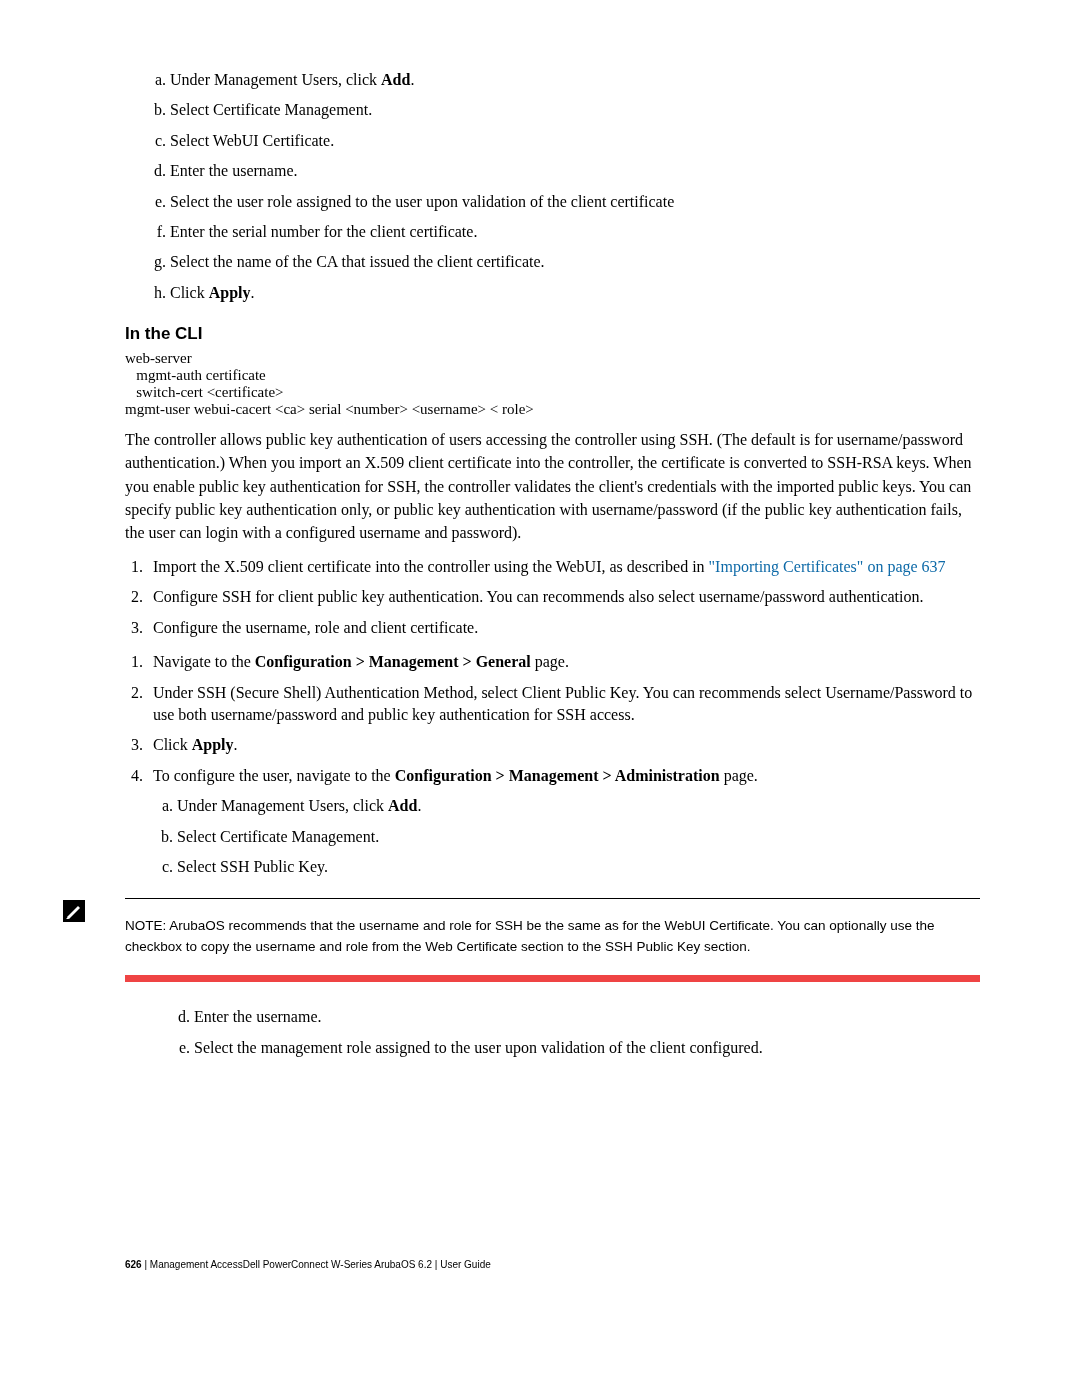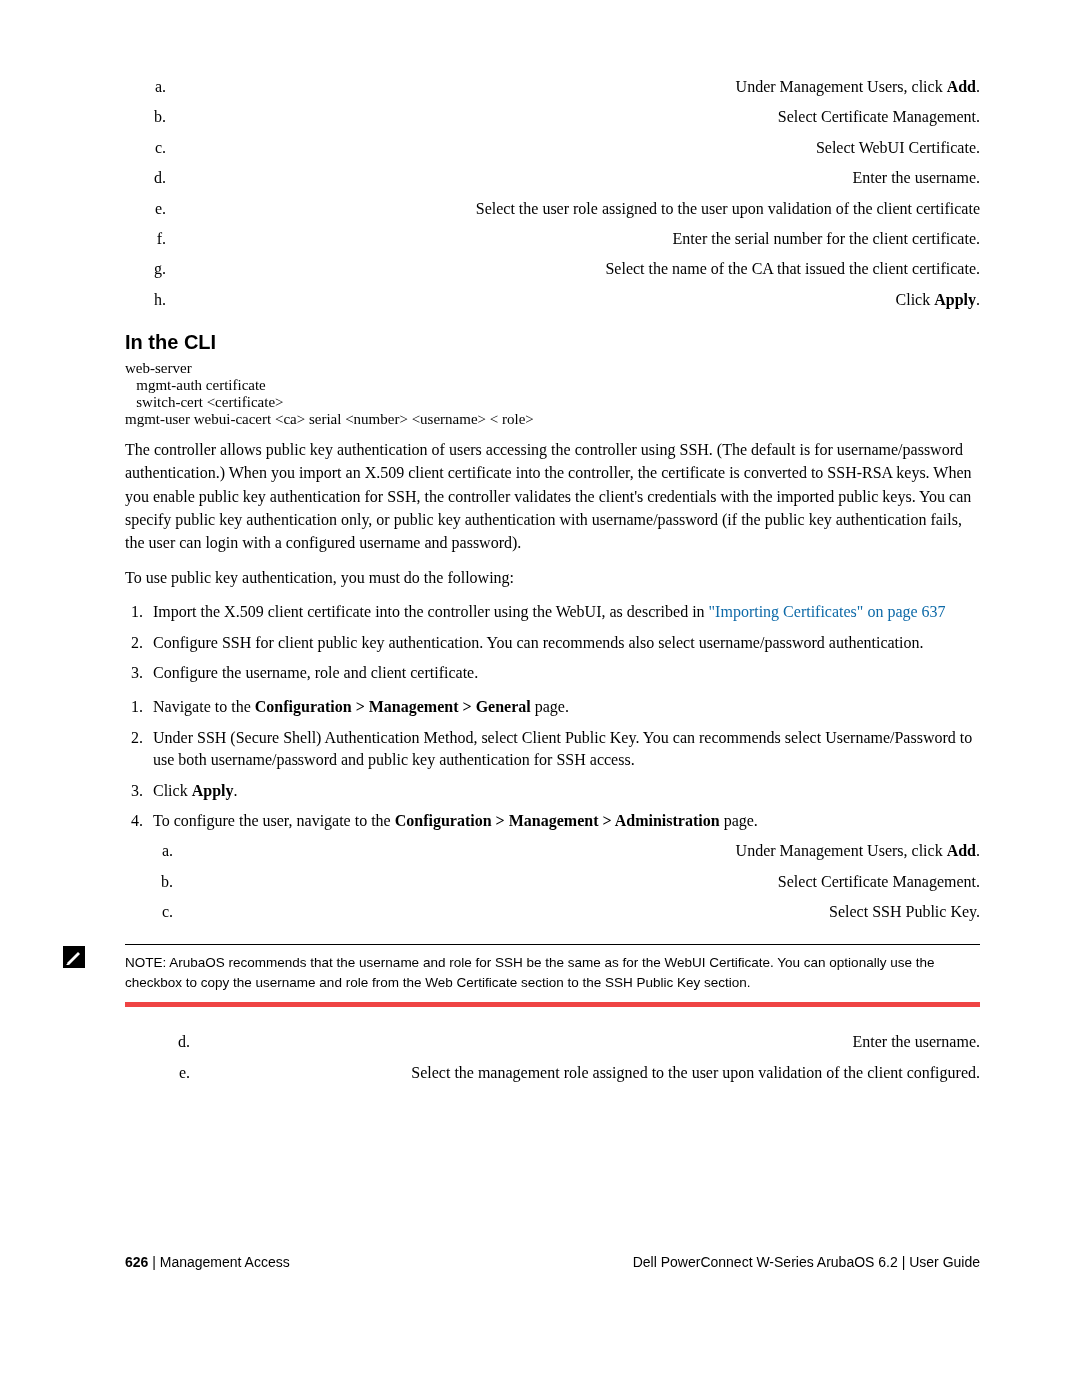--- a/index.html
+++ b/index.html
@@ -12,34 +12,33 @@
   }
   .page {
     padding: 60px 100px 40px 125px;
     box-sizing: border-box;
     min-height: 1300px;
     position: relative;
   }
   ol.alpha {
     list-style-type: lower-alpha;
     padding-left: 45px;
-    margin: 16px 0 20px 0;
-    text-align: right;
+    margin: 9px 0 20px 0;
   }
   ol.alpha li, ol.ordered li { margin-bottom: 8px; line-height: 1.4; }
   ol.ordered {
     list-style-type: decimal;
     padding-left: 22px;
     margin: 8px 0 12px 0;
   }
   ol.ordered > li { padding-left: 6px; }
   h2 {
     font-family: Arial, Helvetica, sans-serif;
     font-weight: bold;
-    font-size: 20px;
+    font-size: 17px;
     margin: 18px 0 6px 0;
   }
   h1 {
     font-family: Arial, Helvetica, sans-serif;
     font-weight: bold;
     font-size: 26px;
     margin: 30px 0 14px 0;
   }
   pre.cli {
     font-family: Liberation Serif, serif;
@@ -51,33 +50,33 @@
   .bold { font-weight: bold; }
   .link { color: #0e6aa8; }
   .note-wrap { display: flex; align-items: flex-start; margin: 14px 0 24px -62px; }
   .note-icon {
     width: 22px; height: 22px; background: #000; position: relative;
     margin-right: 40px; flex: 0 0 22px; margin-top: 2px;
   }
   .note-icon svg { width: 22px; height: 22px; display:block; }
   .note-box {
     border-top: 1px solid #000;
-    border-bottom: 5px solid #ef4444;
+    border-bottom: 7px solid #ef4444;
     font-family: Arial, Helvetica, sans-serif;
     font-size: 13.5px;
     line-height: 1.55;
-    padding: 8px 0;
+    padding: 17px 0;
     flex: 1;
   }
   .footer {
     position: absolute;
     left: 125px; right: 100px; bottom: 30px;
     font-family: Arial, Helvetica, sans-serif;
-    font-size: 14px;
-    display: flex; justify-content: space-between;
+    font-size: 10px;
+    display: flex; 
   }
   .footer .pn { font-weight: bold; }
 </style>
 </head>
 <body>
 
 <div class="page">
 
   <ol class="alpha">
     <li><span>Under Management Users, click </span><span class="bold">Add</span><span>.</span></li>
@@ -90,21 +89,20 @@
     <li><span>Click </span><span class="bold">Apply</span><span>.</span></li>
   </ol>
 
   <h2>In the CLI</h2>
   <pre class="cli">web-server
    mgmt-auth certificate
    switch-cert &lt;certificate&gt;
 mgmt-user webui-cacert &lt;ca&gt; serial &lt;number&gt; &lt;username&gt; &lt; role&gt;</pre>
 
   <p class="body">The controller allows public key authentication of users accessing the controller using SSH. (The default is for username/password authentication.) When you import an X.509 client certificate into the controller, the certificate is converted to SSH-RSA keys. When you enable public key authentication for SSH, the controller validates the client's credentials with the imported public keys. You can specify public key authentication only, or public key authentication with username/password (if the public key authentication fails, the user can login with a configured username and password).</p>
-  <p class="body">To use public key authentication, you must do the following:</p>
 
   <ol class="ordered">
     <li><span>Import the X.509 client certificate into the controller using the WebUI, as described in </span><span class="link">"Importing Certificates" on page 637</span></li>
     <li>Configure SSH for client public key authentication. You can recommends also select username/password authentication.</li>
     <li>Configure the username, role and client certificate.</li>
   </ol>
 
 
   <ol class="ordered">
     <li><span>Navigate to the </span><span class="bold">Configuration &gt; Management &gt; General</span><span> page.</span></li>

